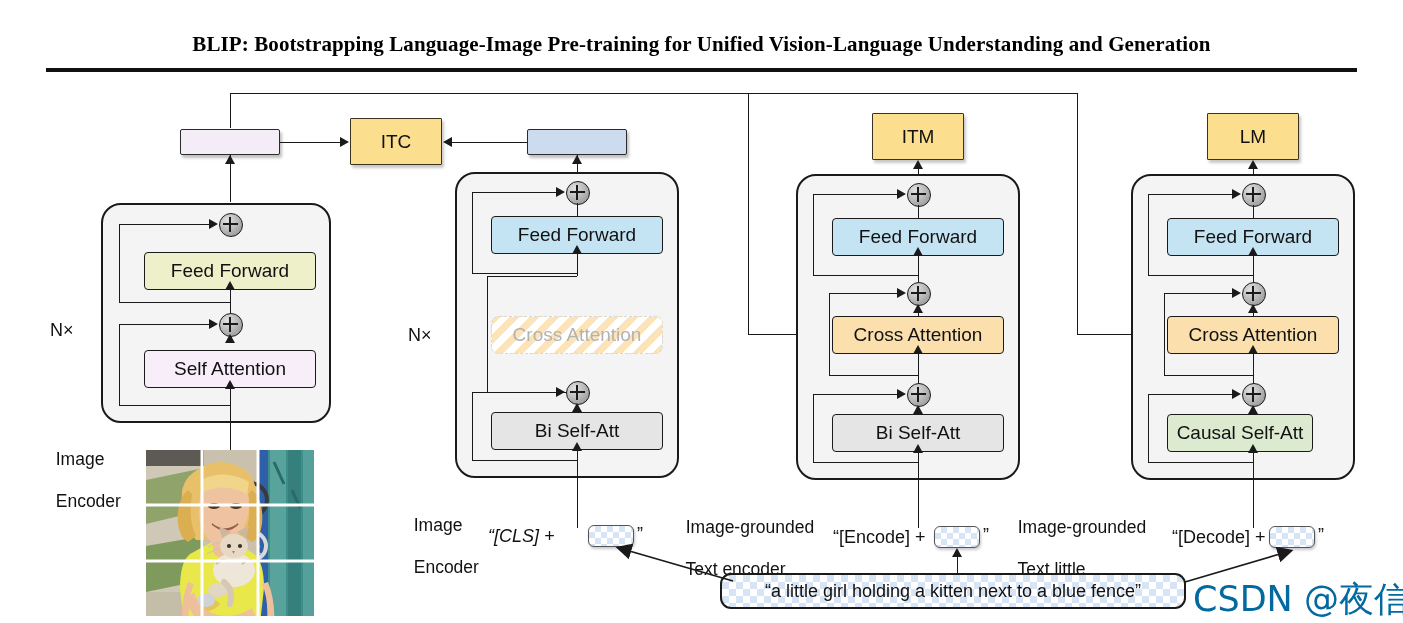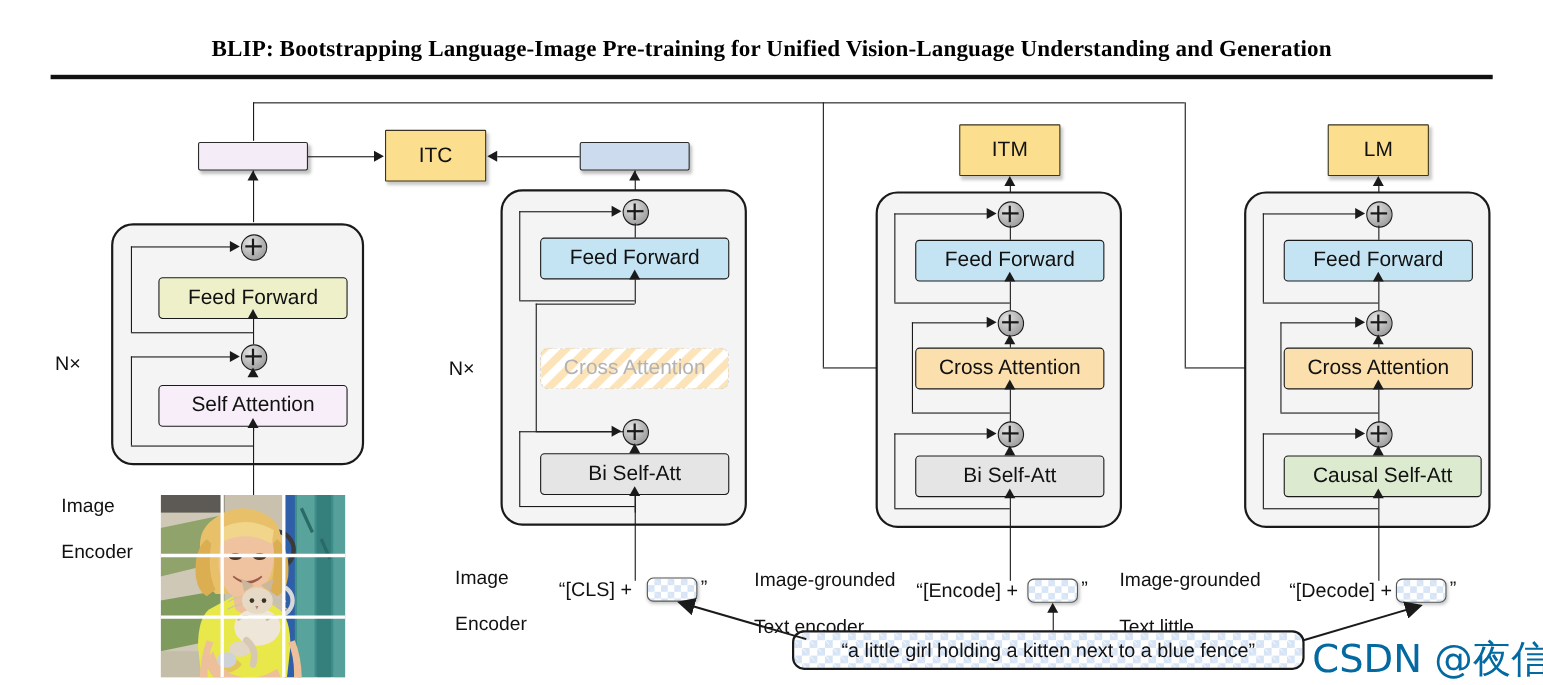--- a/index.html
+++ b/index.html
@@ -258,21 +258,21 @@
 <div class="v" style="left:577px;top:450px;height:78px;"></div>
 <div class="au" style="left:571.5px;top:442px;"></div>
 
 <div class="nx" style="left:408px;top:325px;">N×</div>
 
 <div class="lbl" style="left:404px;top:494px;">
   <span>Image</span><br>
   <span>Encoder</span>
 </div>
 
-<div class="tok" style="left:508px;top:526px;">“[CLS] +</div>
+<div class="tok" style="left:488px;top:526px;font-style:italic;">“[CLS] +</div>
 <div class="chip" style="left:588px;top:525px;width:46px;height:22px;"></div>
 <div class="tok" style="left:637px;top:524px;">”</div>
 
 <div class="head" style="left:872px;top:113px;width:92px;height:47px;">ITM</div>
 <div class="v" style="left:918px;top:168px;height:20px;"></div>
 <div class="au" style="left:912.5px;top:160px;"></div>
 
 <div class="group" style="left:796px;top:174px;width:224px;height:306px;"></div>
 
 <div class="plus" style="left:907px;top:183px;"></div>
@@ -351,21 +351,21 @@
 <div class="plus" style="left:1242px;top:383px;"></div>
 <div class="v" style="left:1148px;top:394px;height:68px;"></div>
 <div class="h" style="left:1148px;top:394px;width:86px;"></div>
 <div class="ar" style="left:1232px;top:388.5px;"></div>
 <div class="h" style="left:1148px;top:462px;width:105px;"></div>
 
 <div class="v" style="left:1253px;top:354px;height:30px;"></div>
 <div class="au" style="left:1247.5px;top:345px;"></div>
 <div class="au" style="left:1247.5px;top:405px;"></div>
 
-<div class="node c-causal" style="left:1167px;top:414px;width:180px;height:38px;">Causal Self-Att</div>
+<div class="node c-causal" style="left:1167px;top:414px;width:146px;height:38px;">Causal Self-Att</div>
 <div class="v" style="left:1253px;top:452px;height:76px;"></div>
 <div class="au" style="left:1247.5px;top:444px;"></div>
 
 <div class="lbl" style="left:1008px;top:496px;">
   <span>Image-grounded</span><br>
   <span>Text little</span>
 </div>
 
 <div class="tok" style="left:1160px;top:527px;margin-left:12px;">“[Decode] +</div>
 <div class="chip" style="left:1269px;top:526px;width:46px;height:22px;"></div>

